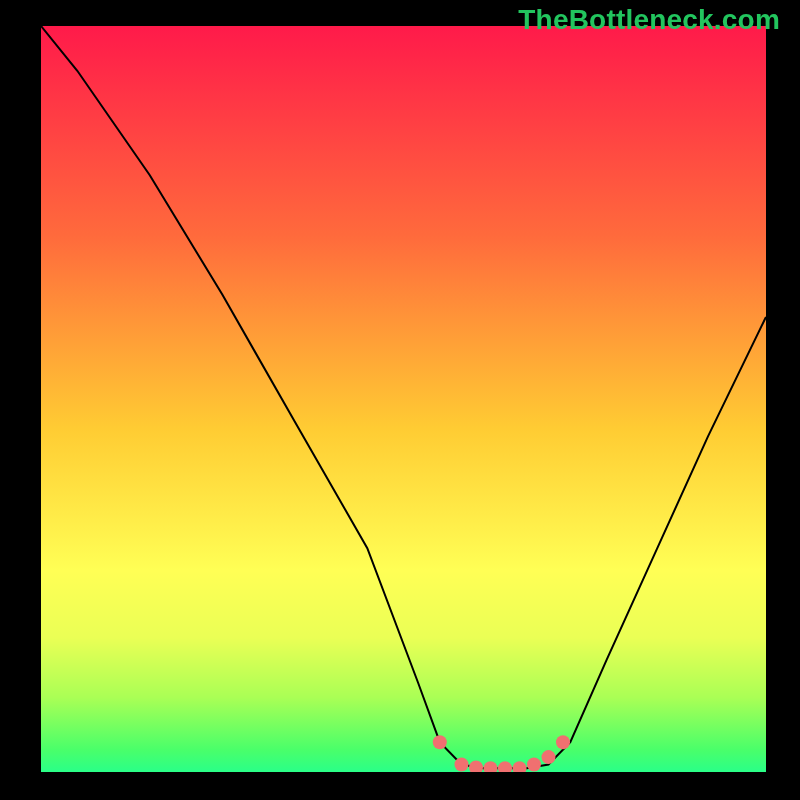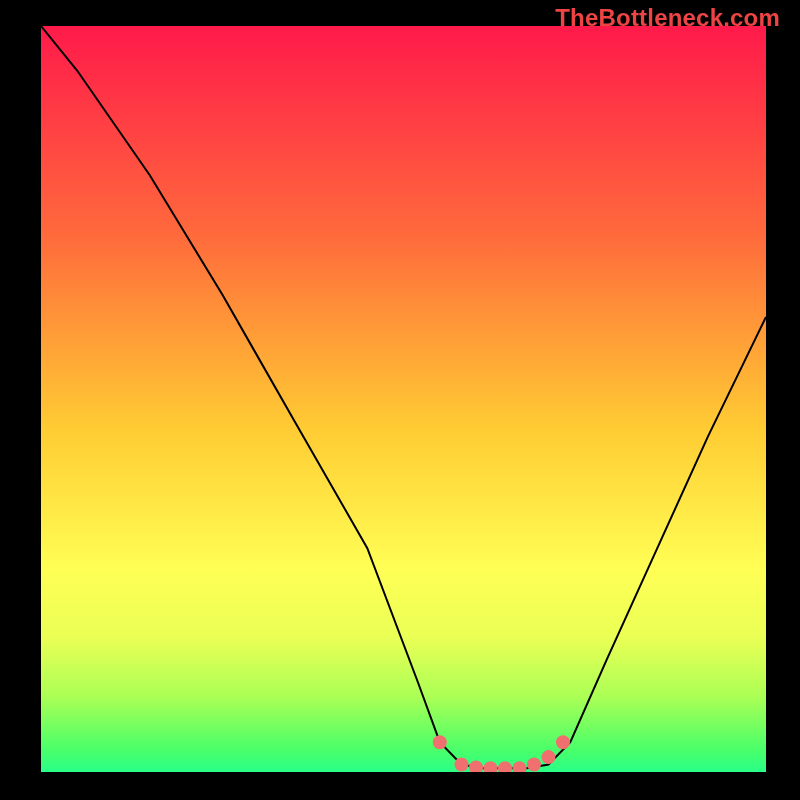--- a/index.html
+++ b/index.html
@@ -24,23 +24,23 @@
     top: 26px;
     width: 725px;
     height: 746px;
     background: linear-gradient(to bottom, #ff1a4a 0%, #ff6a3c 28%, #ffcc33 54%, #ffff55 73%, #eaff55 82%, #aaff55 90%, #4aff6a 97%, #2aff88 100%);
   }
   .watermark {
     position: absolute;
     top: 4px;
     right: 20px;
     font-family: Arial, Helvetica, sans-serif;
-    font-size: 24px;
+    font-size: 28px;
     font-weight: 600;
-    color: #ef4444;
+    color: #22c55e;
     letter-spacing: 0.2px;
   }
   svg.curve {
     position: absolute;
     left: 0;
     top: 0;
     width: 725px;
     height: 746px;
   }
 </style>

